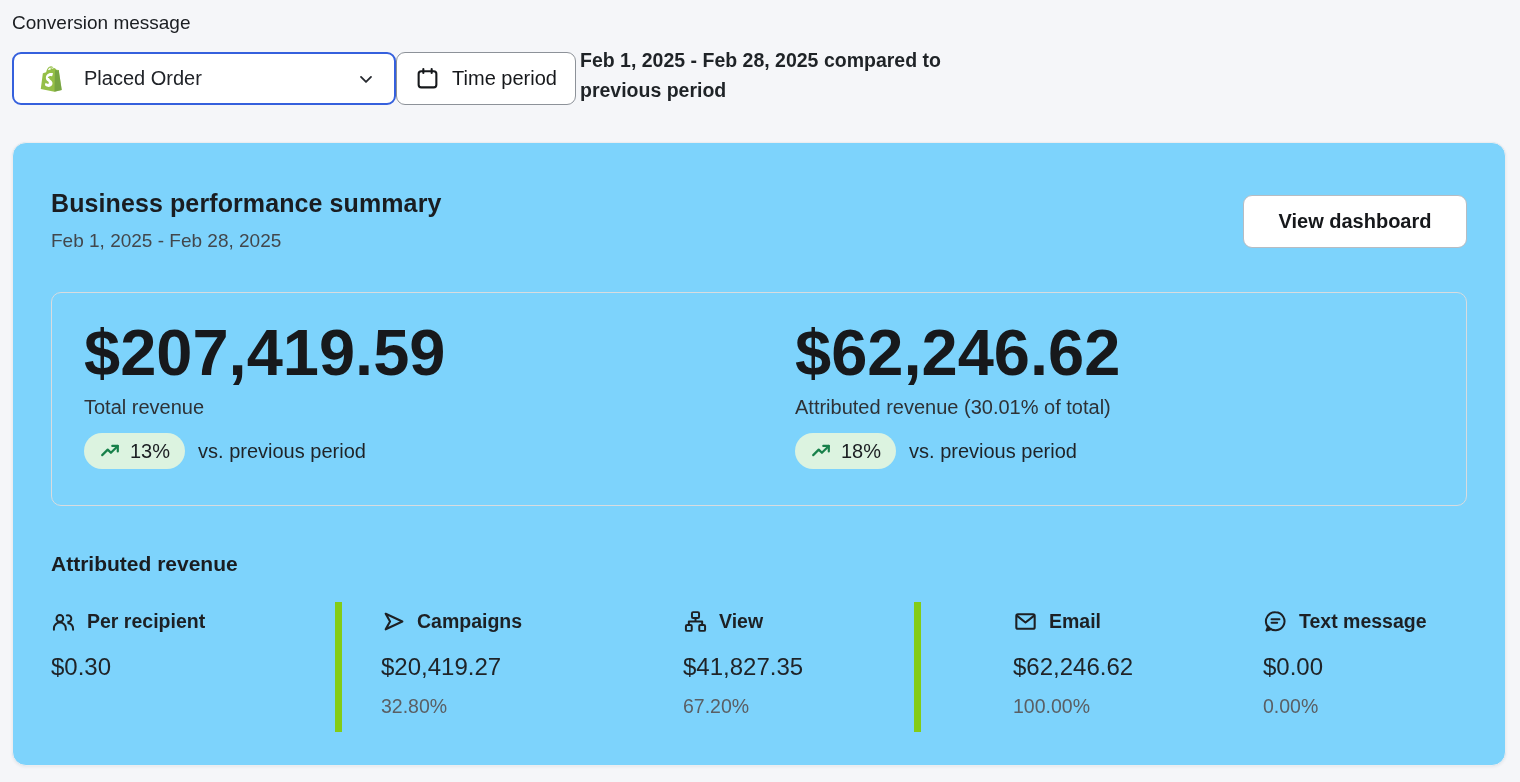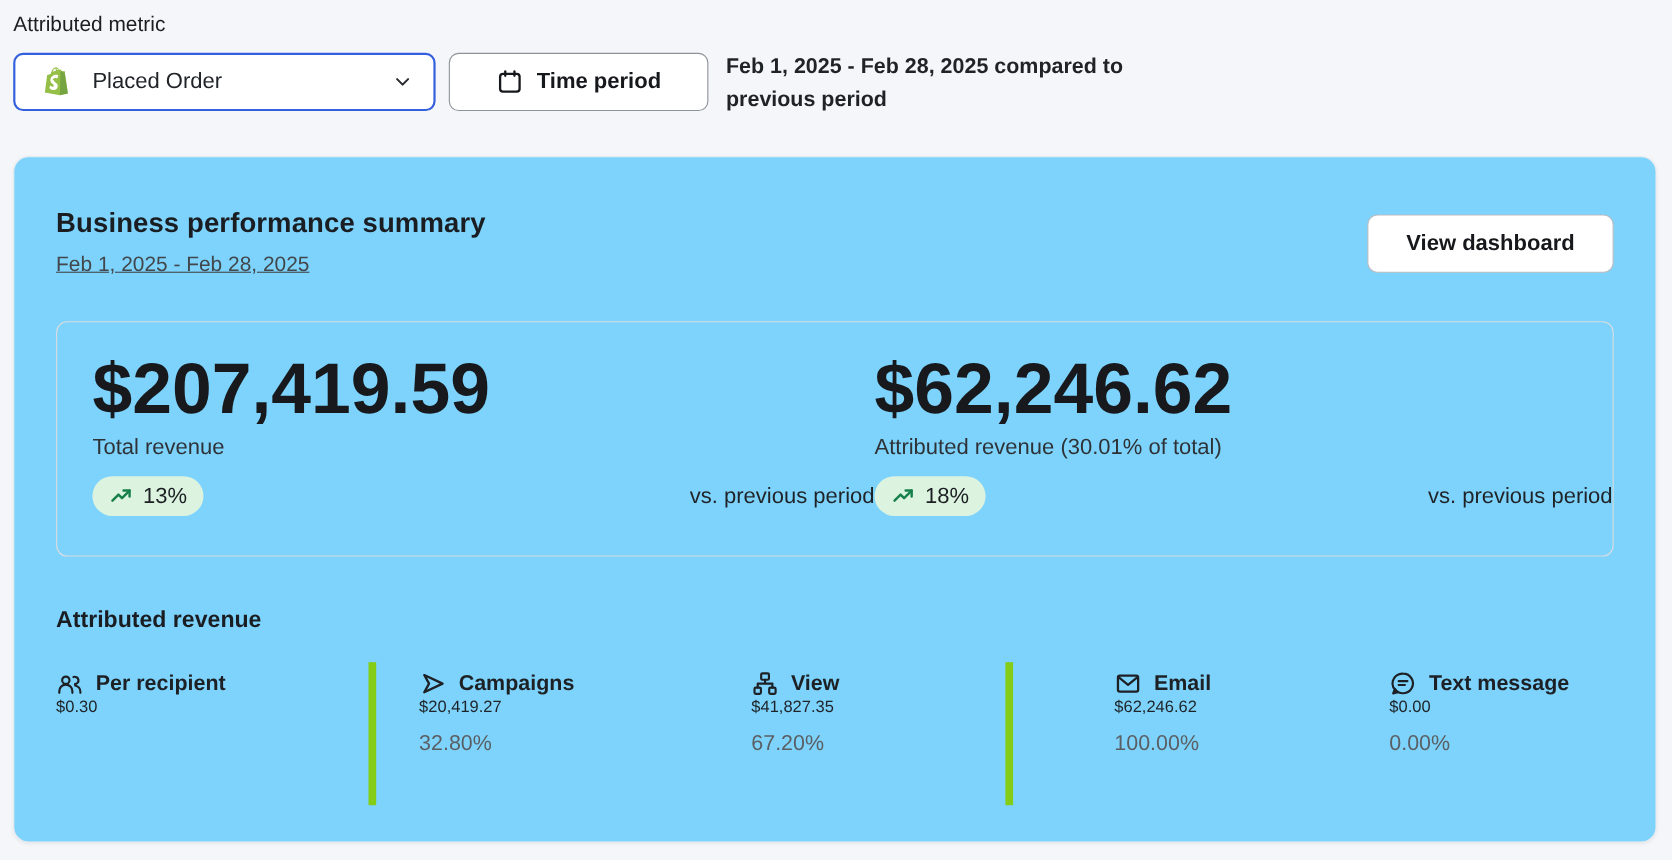--- a/index.html
+++ b/index.html
@@ -19,68 +19,68 @@
   body{
     background:#f5f6f9;
     font-family:"Liberation Sans",sans-serif;
     color:var(--text-dark);
     -webkit-font-smoothing:antialiased;
   }
 
   
   .topbar{padding:12px 12px 0 12px;}
   .top-label{font-size:19px;color:var(--text-dark);margin-bottom:9px;}
-  .controls{display:flex;align-items:center;gap:12px;}
+  .controls{display:flex;align-items:flex-end;gap:0;}
   .metric-select{
     display:flex;align-items:center;
     width:384px;height:53px;
     background:#fff;border:2px solid var(--accent-blue);border-radius:9px;
     padding:0 18px 0 24px;cursor:pointer;
   }
   .metric-select .sel-text{font-size:20px;color:#202328;margin-left:16px;flex:1;}
   .metric-select .chev{display:flex;align-items:center;}
   .btn{
     display:flex;align-items:center;justify-content:center;gap:12px;
     background:#fff;border:1px solid #8d9299;border-radius:9px;
     height:53px;cursor:pointer;
     font-family:"Liberation Sans",sans-serif;
   }
-  .time-btn{width:236px;font-size:20px;font-weight:700;color:#16181b;}
+  .time-btn{width:180px;font-size:20px;font-weight:400;color:#16181b;}
   .compare-text{
     margin-left:4px;max-width:380px;
     font-size:19.5px;line-height:30px;color:#1f2327;padding-top:2px;font-weight:bold;
   }
 
   
   .card{
     position:absolute;left:12px;top:142px;width:1494px;height:624px;
     background:#7dd3fc;border:1px solid var(--border-card);border-radius:14px;
     box-shadow:0 1px 3px rgba(30,40,60,.07);
     padding:0 38px;
   }
   .card-head{display:flex;align-items:flex-start;margin-top:46px;}
   .card-titles{flex:1;}
   .card-title{font-size:25px;font-weight:700;color:var(--text-dark);letter-spacing:.1px;}
-  .card-sub{font-size:19px;color:var(--text-mid);margin-top:12px;text-decoration:underline;}
+  .card-sub{font-size:19px;color:var(--text-mid);margin-top:12px;}
   .view-btn{width:224px;font-size:20px;font-weight:700;color:#16181b;border-color:#b7bcc2;margin-top:6px;}
 
   
   .metrics-box{
     margin-top:40px;height:214px;
     border:1px solid var(--border-soft);border-radius:10px;
     display:flex;padding:30px 0 0 32px;
   }
   .metric{width:711px;}
   .metric.second{flex:1;}
   .metric-value{
     font-family:Liberation Sans, sans-serif;
     font-weight:700;font-size:65px;line-height:60px;color:#17191c;
   }
   .metric-label{font-size:20px;font-weight:400;color:#2e3236;margin-top:13px;}
-  .metric-trend{display:flex;align-items:center;margin-top:14px;justify-content:space-between;}
+  .metric-trend{display:flex;align-items:center;margin-top:14px;}
   .trend-pill{
     display:inline-flex;align-items:center;gap:9px;
     height:36px;padding:0 15px;border-radius:18px;
     background:var(--badge-green-bg);
   }
   .trend-pill .pct{font-size:20px;color:#1b1e22;}
   .trend-suffix{font-size:20px;color:#1f2327;margin-left:13px;}
 
   
   .attr-heading{font-size:21px;font-weight:700;color:var(--text-dark);margin-top:46px;}
@@ -90,31 +90,31 @@
     min-height:130px;
   }
   .attr-col{padding-top:7px;}
   .attr-col.divider-right{border-right:7px solid #84cc16;}
   .attr-col.c2{padding-left:39px;}
   .attr-col.c3{padding-left:50px;}
   .attr-col.c4{padding-left:92px;}
   .attr-col.c5{padding-left:50px;}
   .attr-label-line{display:flex;align-items:center;gap:11px;}
   .attr-label{font-size:19.5px;font-weight:600;color:#1d2024;}
-  .attr-value{font-size:15px;color:#1f2327;}
+  .attr-value{font-size:24px;color:#1f2327;margin-top:19px;}
   .attr-pct{font-size:19.5px;color:var(--text-soft);margin-top:14px;}
 
   .icon{display:inline-flex;align-items:center;justify-content:center;flex:none;}
   svg{display:block;}
 </style>
 </head>
 <body>
 
 <div class="topbar">
-  <div class="top-label">Attributed metric</div>
+  <div class="top-label">Conversion message</div>
   <div class="controls">
 
     <div class="metric-select">
       <span class="icon">
         <svg width="30" height="30" viewBox="0 0 24 24">
           <path d="M16.6 4.9c0-.1-.1-.2-.2-.2l-1.6-.1-1.2-1.2c-.1-.1-.3-.2-.5-.1l-.6.2C12.1 2.4 11.4 1.7 10.4 1.7 8.6 1.7 7 4 6.5 6.6l-2 .6c-.6.2-.6.2-.7.8L2.2 20l11 2.1 5.8-1.3-2.4-15.9zM12 3.6l-1 .3c0-.6-.1-1.1-.3-1.5.6.2 1 .7 1.3 1.2zM9.9 2.7c.2.4.4 1 .3 1.6l-2.3.7c.4-1.3 1.2-2.1 2-2.3zM8.9 11.2c0 1.8 2.7 1.6 2.7 4.2 0 1.8-1.3 3-3.1 2.9-2.1-.1-3-1.5-3-1.5l.6-1.9s1 .9 1.8.9c.5 0 .8-.3.8-.7 0-1.6-2.4-1.5-2.4-4 0-2 1.4-3.9 4.1-3.9 1 0 1.6.3 1.6.3l-.7 2.3s-.7-.3-1.5-.3c-1.2 0-1.9.8-1.9 1.7z" fill="#95BF47"></path>
           <path d="M16.4 4.7c.1 0 .2.1.2.2l2.4 15.9-5.8 1.3.4-17.1 1.2-.3 1.2 1.2 0-1.2z" fill="#5E8E3E" opacity=".55"></path>
         </svg>
       </span>
       <span class="sel-text">Placed Order</span>

